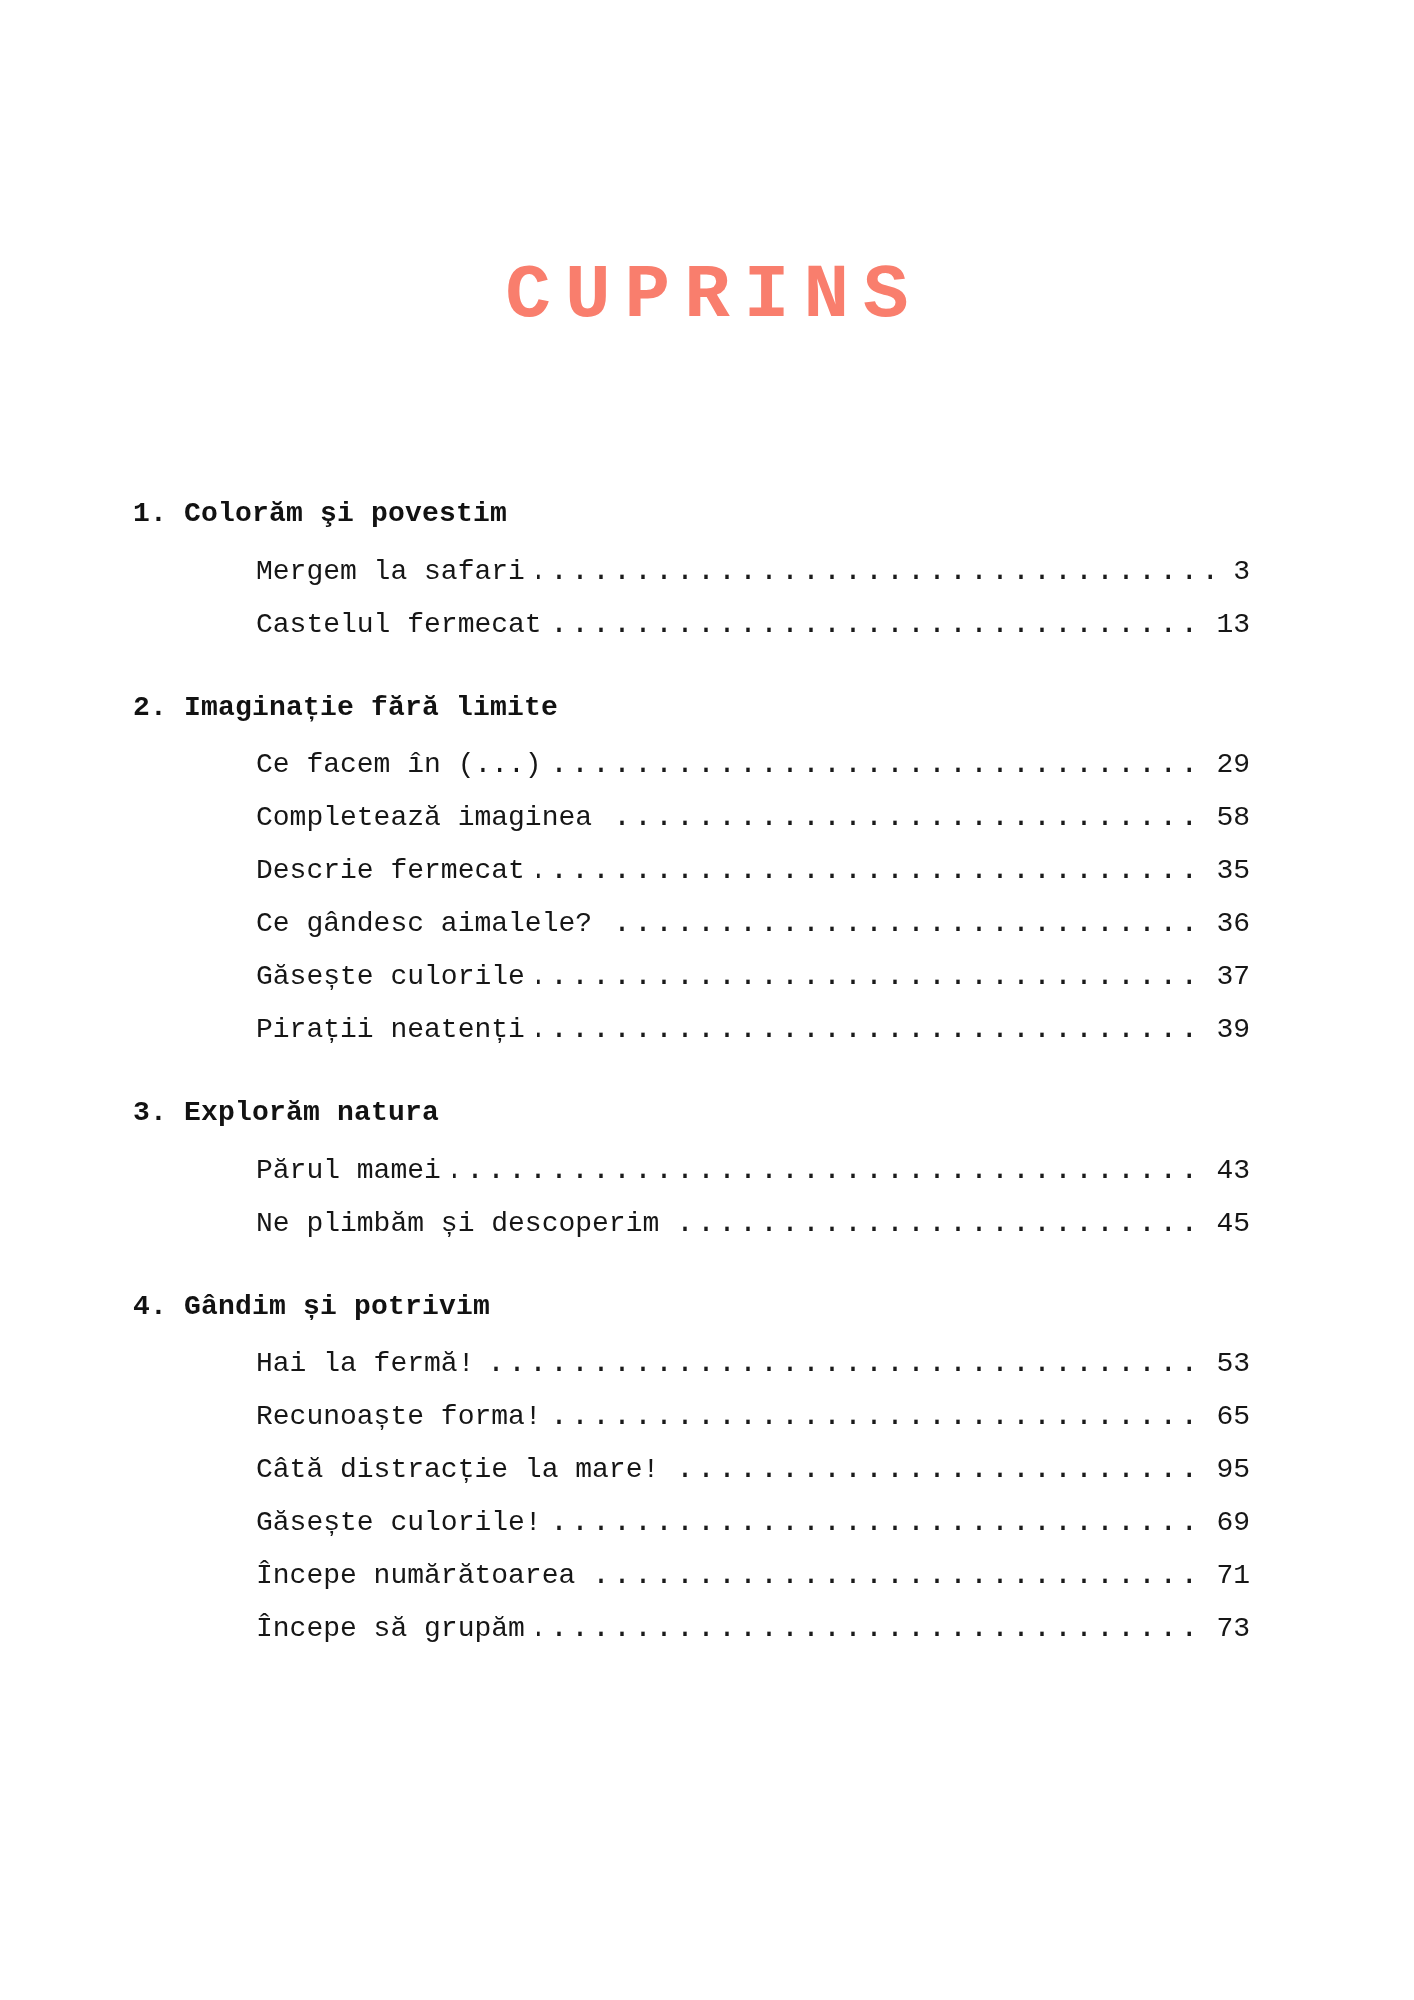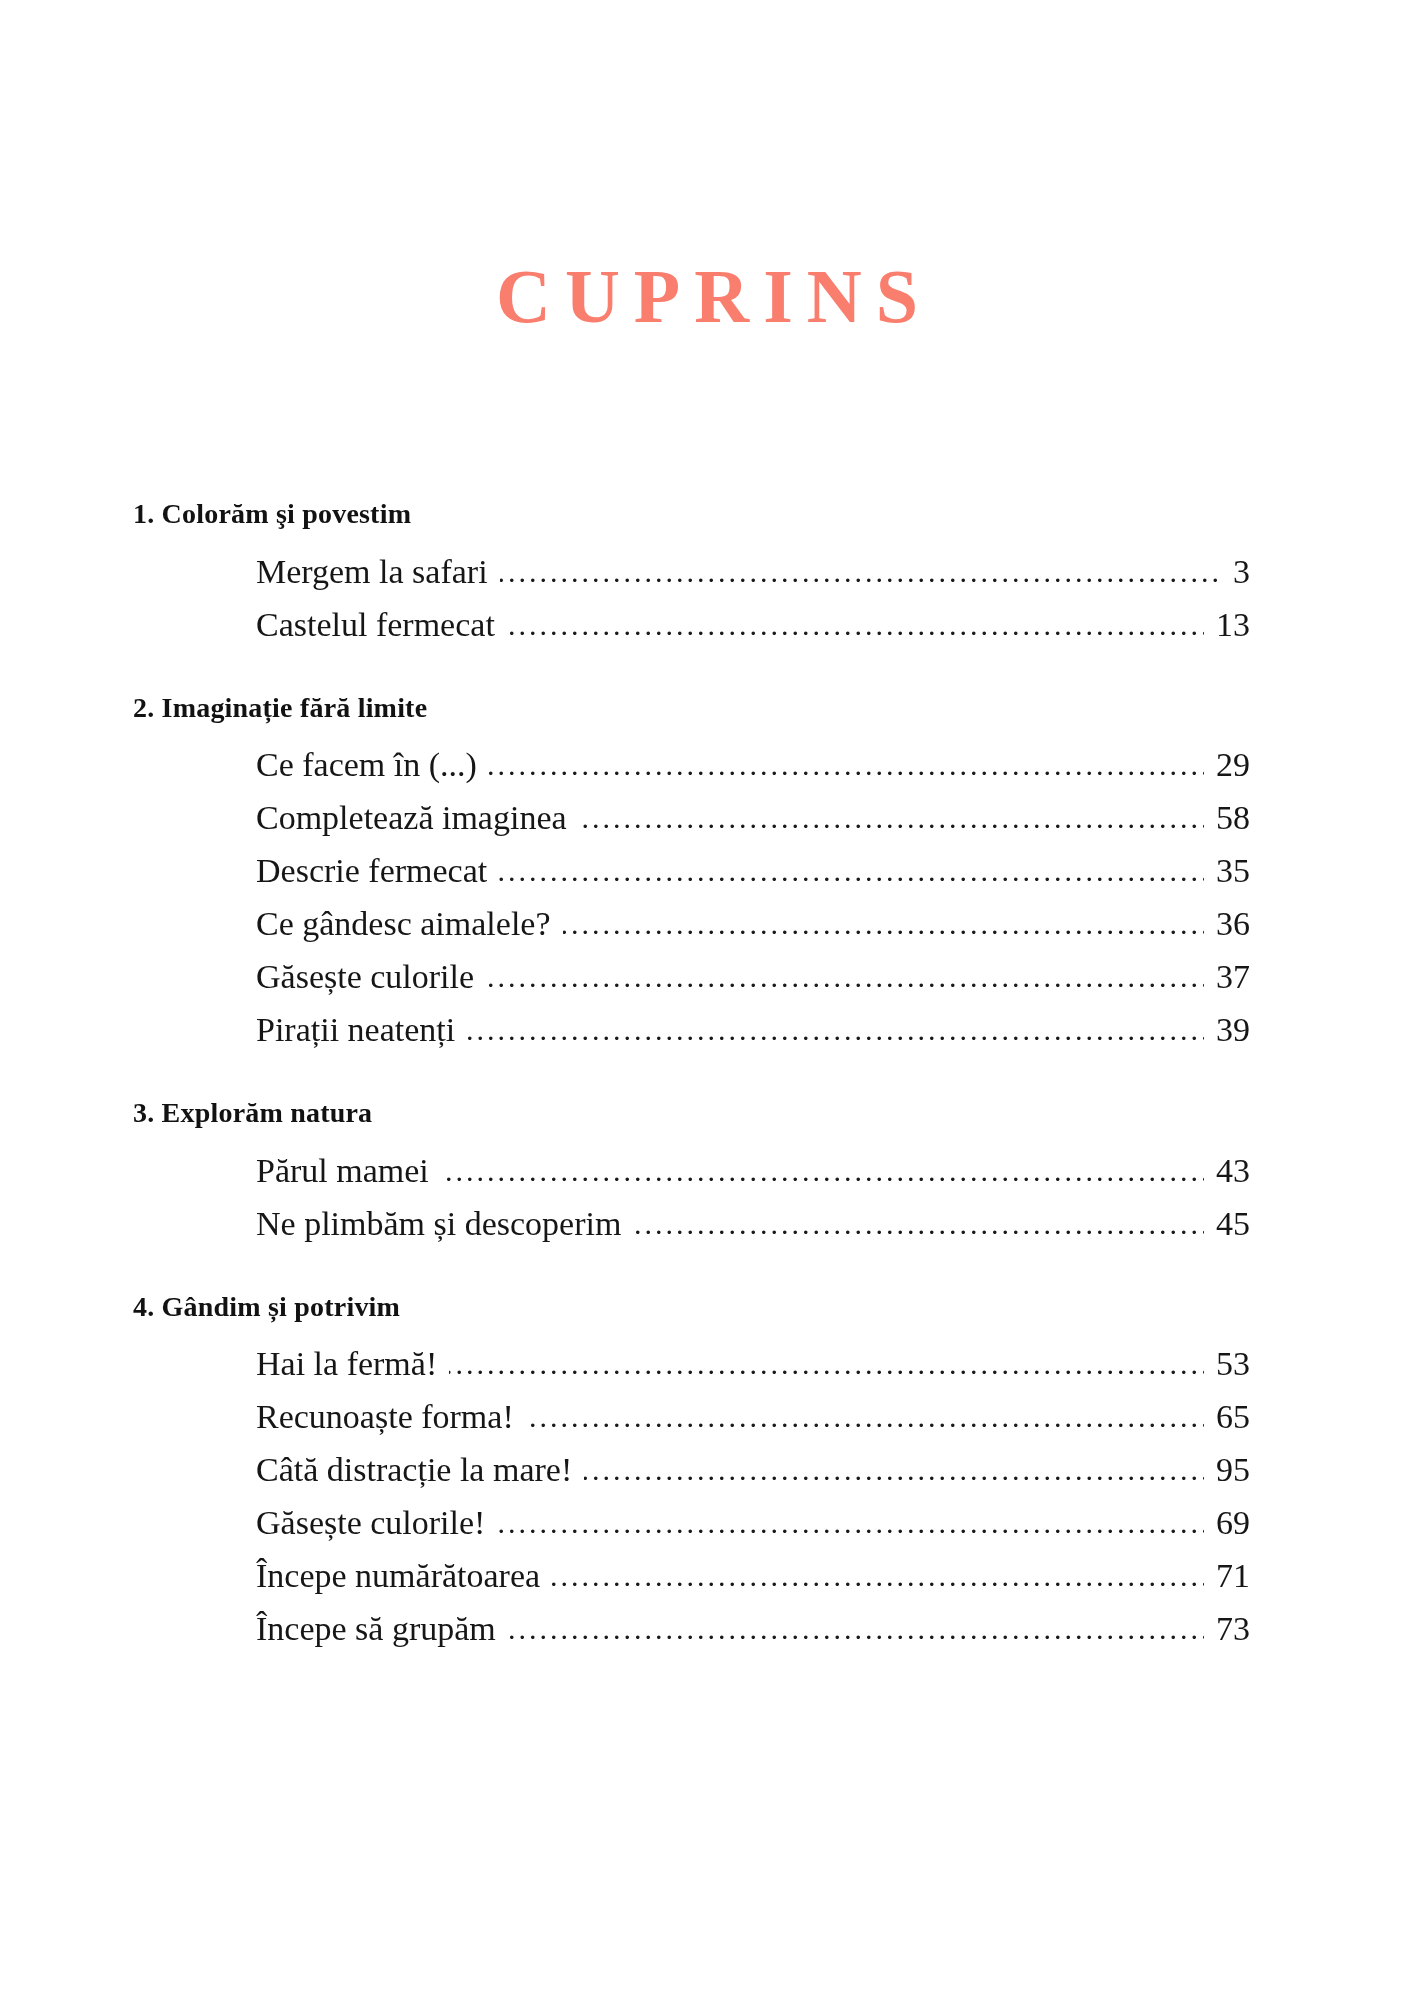--- a/index.html
+++ b/index.html
@@ -5,21 +5,21 @@
   html, body {
     margin: 0;
     padding: 0;
     background: #ffffff;
   }
   .page {
     position: relative;
     width: 1414px;
     height: 2000px;
     background: #ffffff;
-    font-family: Liberation Serif, serif;
+    font-family: Liberation Mono, monospace;
     color: #141414;
     overflow: hidden;
   }
   .title {
     position: absolute;
     top: 258px;
     left: 0;
     right: 0;
     margin: 0;
     text-align: center;
@@ -48,21 +48,21 @@
     margin-top: 0;
   }
   .entries {
     list-style: none;
     margin: 14px 0 0 123px;
     padding: 0;
   }
   .entry {
     position: relative;
     line-height: 53px;
-    font-size: 34px;
+    font-size: 28px;
     white-space: nowrap;
     overflow: hidden;
   }
   .dots {
     position: absolute;
     left: 0;
     top: 0;
     width: 100%;
     overflow: hidden;
     white-space: nowrap;

